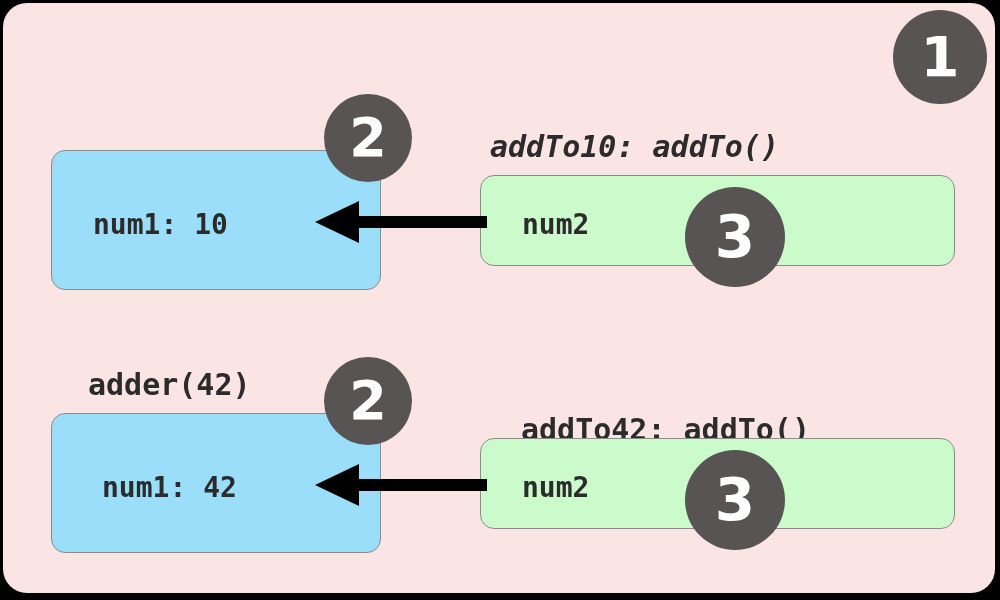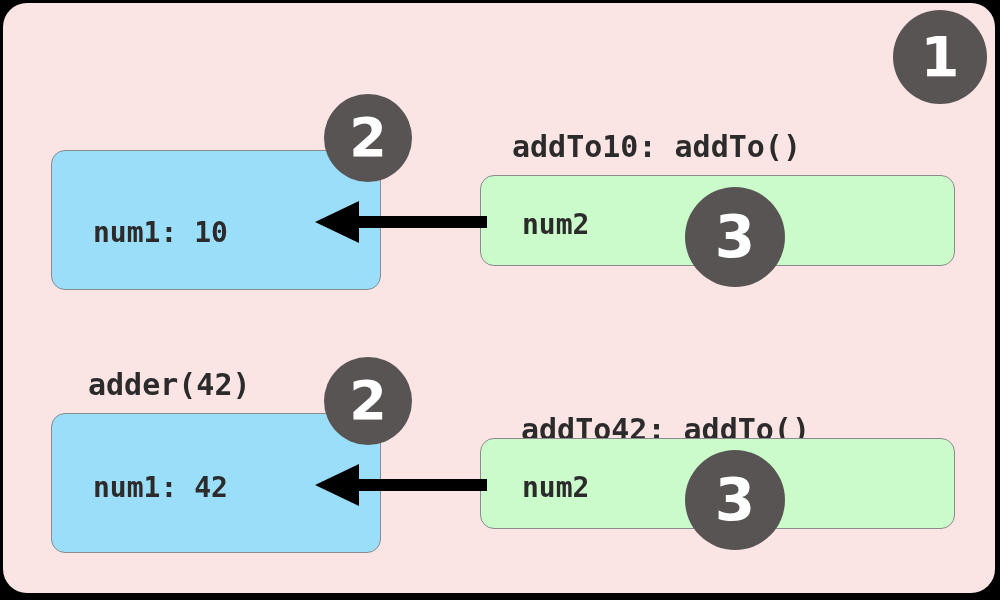--- a/index.html
+++ b/index.html
@@ -91,38 +91,38 @@
 </head>
 <body>
 
 <div id="stage">
 
   <div class="outer-scope"></div>
 
 
   <div class="frame-box blue" style="left:51px; top:150px; width:330px; height:140px;"></div>
 
-  <div class="frame-var" style="left:93px; top:216px;">num1: 10</div>
+  <div class="frame-var" style="left:93px; top:208px;">num1: 10</div>
 
-  <div class="frame-label" style="left:512px; top:129px;">addTo10: addTo()</div>
+  <div class="frame-label" style="left:490px; top:129px;font-style:italic;">addTo10: addTo()</div>
 
   <div class="frame-box green" style="left:480px; top:175px; width:475px; height:91px;"></div>
 
   <div class="frame-var" style="left:522px; top:208px;">num2</div>
 
   <svg class="arrow-svg" style="left:315px; top:198px; width:172px; height:48px;" viewBox="0 0 172 48">
     <rect x="41" y="18" width="131" height="12" fill="#000000"></rect>
     <polygon points="0,24 44,3 44,45" fill="#000000"></polygon>
   </svg>
 
   <div class="frame-label" style="left:88px; top:367px;">adder(42)</div>
 
   <div class="frame-box blue" style="left:51px; top:413px; width:330px; height:140px;"></div>
 
-  <div class="frame-var" style="left:93px; top:471px;">num1: 42</div>
+  <div class="frame-var" style="left:102px; top:471px;">num1: 42</div>
 
   <div class="frame-label" style="left:521px; top:412px;">addTo42: addTo()</div>
 
   <div class="frame-box green" style="left:480px; top:438px; width:475px; height:91px;"></div>
 
   <div class="frame-var" style="left:522px; top:471px;">num2</div>
 
   <svg class="arrow-svg" style="left:315px; top:461px; width:172px; height:48px;" viewBox="0 0 172 48">
     <rect x="41" y="18" width="131" height="12" fill="#000000"></rect>
     <polygon points="0,24 44,3 44,45" fill="#000000"></polygon>

